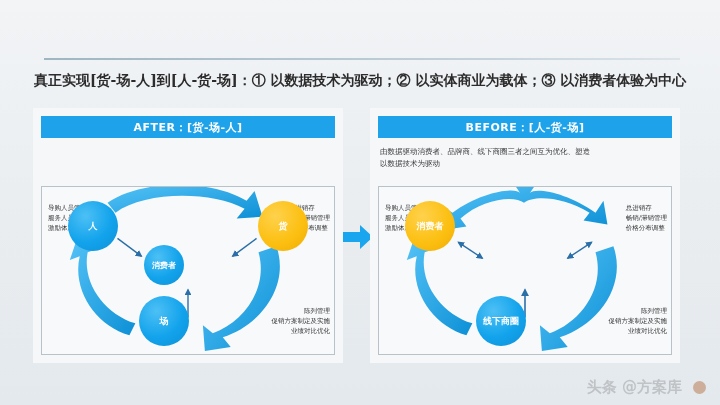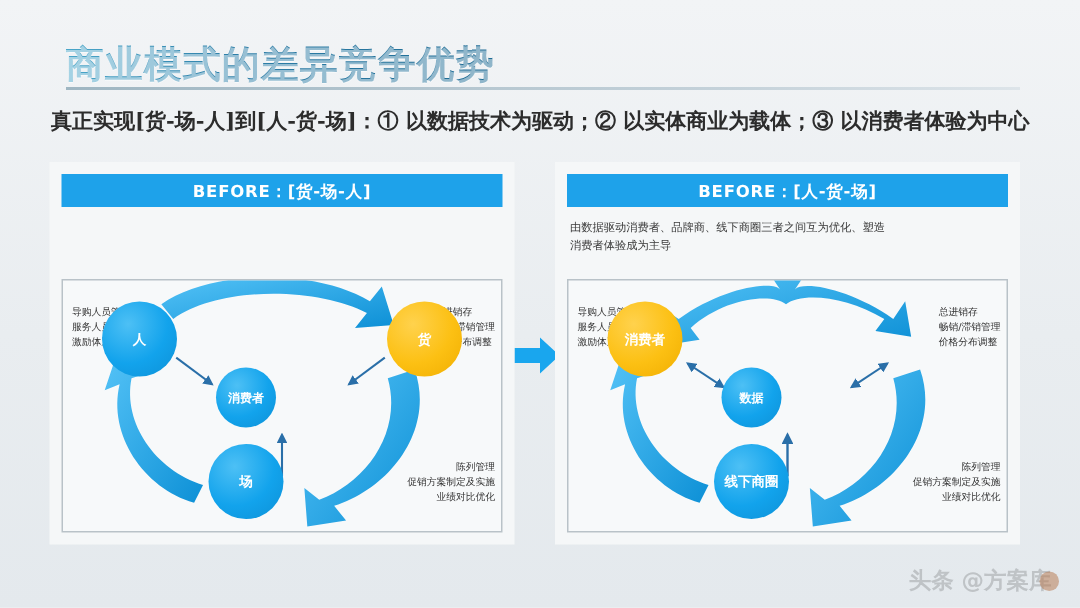--- a/index.html
+++ b/index.html
@@ -71,40 +71,37 @@
   .c-bot{left:97px;bottom:8px;}
   .c-cen{left:102px;top:58px;}
   
   .arcs{position:absolute;left:0;top:0;width:100%;height:100%;}
   
   .mid-arrow{position:absolute;left:343px;top:224px;}
   
   .wm{
     position:absolute;right:14px;bottom:8px;
     font-size:15px;font-weight:bold;color:#b9bdc0;
-    display:flex;align-items:center;gap:0;opacity:.85;margin-top:24px;
+    display:flex;align-items:center;gap:19px;opacity:.85;margin-top:24px;
   }
   .wm .dot{
     display:inline-block;width:13px;height:13px;border-radius:50%;
     background:#b06a3a;opacity:.55;margin-left:-8px;
   }
 </style>
 </head>
 <body>
 
 <div id="slide">
 
-  <div class="title-wrap">
-    <div class="title">商业模式的差异竞争优势</div>
-  </div>
   <div class="title-rule"></div>
   <div class="subtitle">真正实现[货-场-人]到[人-货-场]：① 以数据技术为驱动；② 以实体商业为载体；③ 以消费者体验为中心</div>
 
   <div class="panel left">
-    <div class="panel-head">BEFORE：[货-场-人]</div>
+    <div class="panel-head">AFTER：[货-场-人]</div>
     <div class="panel-desc">
     </div>
 
     <div class="diagram">
       <svg class="arcs" viewBox="0 0 294 169" preserveAspectRatio="none">
         <defs>
           <linearGradient id="gb1" x1="0" y1="0" x2="1" y2="1">
             <stop offset="0" stop-color="#55c3f7"></stop>
               <stop offset="1" stop-color="#0d90d6"></stop>
           </linearGradient>
@@ -152,21 +149,21 @@
   <div class="mid-arrow">
     <svg width="30" height="26" viewBox="0 0 30 26">
       <path d="M0 8 L17 8 L17 1 L30 13 L17 25 L17 18 L0 18 Z" fill="#19a6ee"></path>
     </svg>
   </div>
 
   <div class="panel right">
     <div class="panel-head">BEFORE：[人-货-场]</div>
     <div class="panel-desc">
       <div>由数据驱动消费者、品牌商、线下商圈三者之间互为优化、塑造</div>
-      <div>消费者体验成为主导</div>
+      <div>以数据技术为驱动</div>
     </div>
 
     <div class="diagram">
       <svg class="arcs" viewBox="0 0 294 169" preserveAspectRatio="none">
         <defs>
           <linearGradient id="gb2" x1="0" y1="0" x2="1" y2="1">
             <stop offset="0" stop-color="#55c3f7"></stop>
               <stop offset="1" stop-color="#0d90d6"></stop>
           </linearGradient>
           <marker id="aha" markerWidth="5" markerHeight="5" refX="4" refY="2.5" orient="auto">
@@ -199,21 +196,20 @@
         <div>价格分布调整</div>
       </div>
       <div class="lbl br">
         <div>陈列管理</div>
         <div>促销方案制定及实施</div>
         <div>业绩对比优化</div>
       </div>
 
       <div class="circ yellow big c-tl">消费者</div>
       <div class="circ blue big c-bot">线下商圈</div>
-      <div class="circ blue mid c-cen">数据</div>
     </div>
   </div>
 
   <div class="wm">
     <span>头条 @方案库</span>
     <span class="dot"></span>
   </div>
 
 </div>
 

